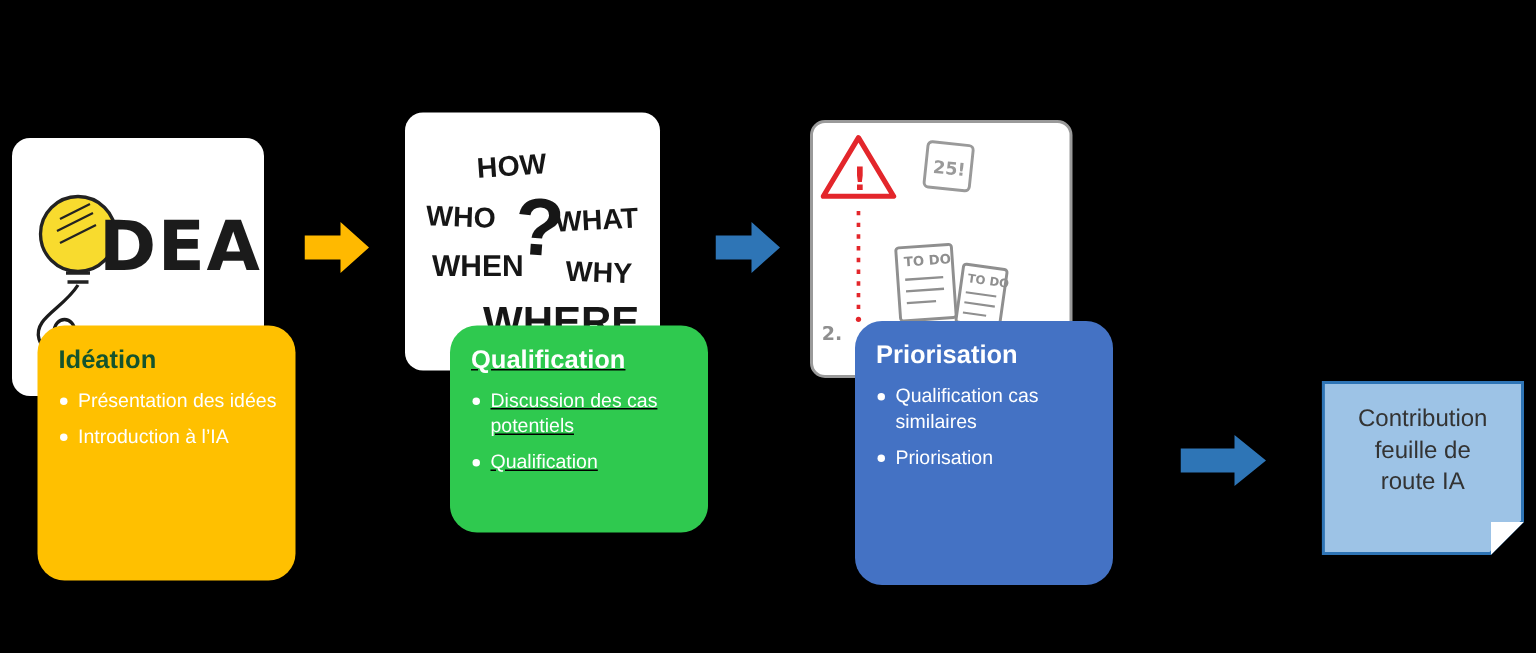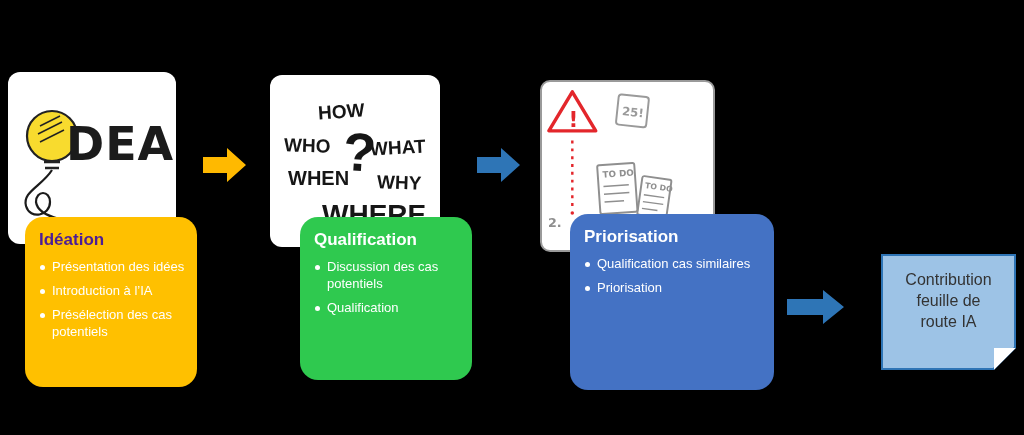--- a/index.html
+++ b/index.html
@@ -3,34 +3,34 @@
 <meta charset="utf-8">
 <style>
   html,body { margin:0; padding:0; background:#000; }
   .canvas {
     position:relative; width:1024px; height:435px; background:#000;
     font-family:"Liberation Sans", sans-serif; overflow:hidden;
   }
 
   
   .sketchbox { position:absolute; background:#fff; border-radius:12px; }
-  .sk1 { left:8px;   top:72px; width:168px; height:172px; }
+  .sk1 { left:8px;   top:92px; width:168px; height:172px; }
   .sk2 { left:270px; top:75px; width:170px; height:172px; }
   .sk3 { left:540px; top:80px; width:175px; height:172px; border:2px solid #9a9a9a;
          border-radius:10px; box-sizing:border-box; }
   .sketchbox svg { display:block; width:100%; height:100%; }
 
   
   .card { position:absolute; border-radius:18px; padding:13px 12px 10px 14px; box-sizing:border-box; z-index:2; }
   .c1 { left:25px;  top:217px; width:172px; height:170px; }
-  .c2 { left:300px; top:217px; width:172px; height:163px; }
-  .c3 { left:570px; top:214px; width:204px; height:176px; }
+  .c2 { left:300px; top:217px; width:172px; height:138px;text-decoration:underline; }
+  .c3 { left:570px; top:214px; width:172px; height:176px; }
 
   .card-title { font-size:17px; font-weight:700; margin-bottom:9px; }
-  .t-blue  { color:#4c1d95; }
+  .t-blue  { color:#14532d; }
   .t-white { color:#ffffff; }
 
   .bullets { list-style:none; margin:0; padding:0; }
   .bullets li { position:relative; padding-left:13px; margin-bottom:7px;
                 color:#fff; font-size:13px; line-height:1.3; }
   .bullets li::before { content:""; position:absolute; left:1px; top:6px;
                 width:5px; height:5px; border-radius:50%; background:#fff; }
 
   
   .arrow { position:absolute; z-index:1; }
@@ -74,21 +74,20 @@
       <path d="M44,98 C34,114 14,120 18,134 C22,148 42,144 42,130 C42,118 28,118 28,130 C30,146 64,152 96,150 C120,148 136,146 152,148" stroke="#1b1b1b" stroke-width="2.2" fill="none"></path>
       <text x="58" y="88" font-size="46" font-weight="700" fill="#1b1b1b" letter-spacing="1">DEA</text>
     </svg>
   </div>
 
   <div class="card c1" style="background-color: rgb(255, 192, 0);">
     <div class="card-title t-blue">Idéation</div>
     <ul class="bullets">
       <li><span>Présentation des idées</span></li>
       <li><span>Introduction à l’IA</span></li>
-      <li><span>Présélection des cas potentiels</span></li>
     </ul>
   </div>
 
   <div class="arrow a1">
     <svg viewBox="0 0 44 38">
       <polygon points="0,11 24,11 24,2 43,19 24,36 24,27 0,27" fill="#FFB900"></polygon>
     </svg>
   </div>
 
   <div class="sketchbox sk2">

